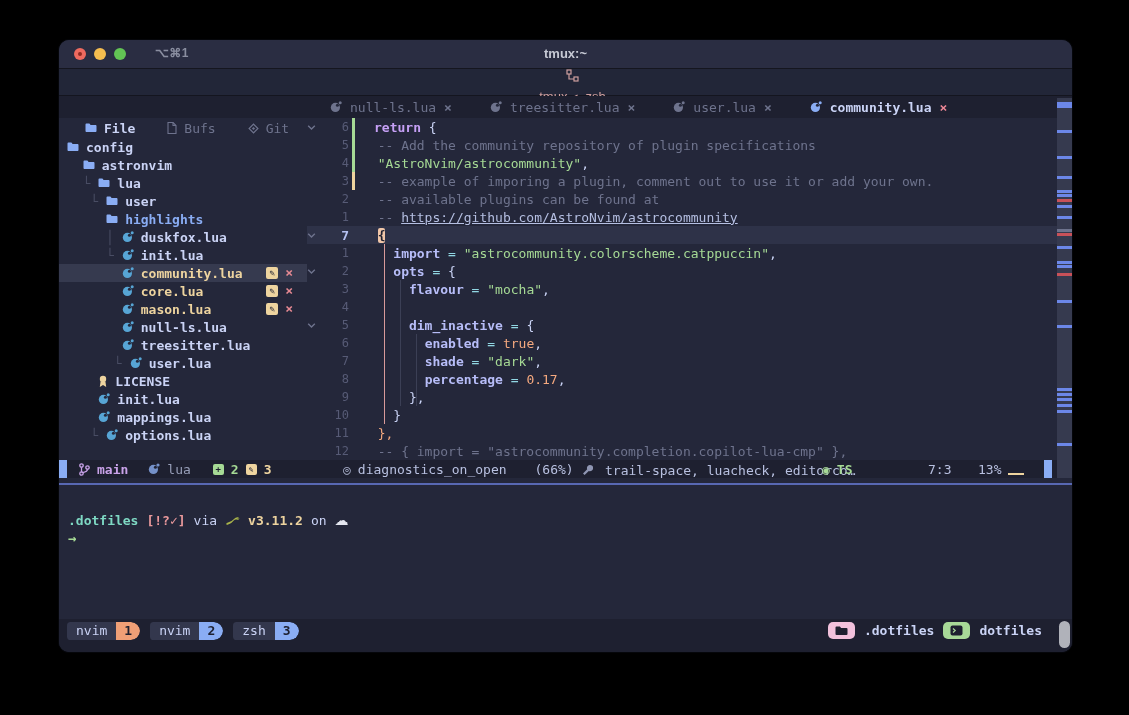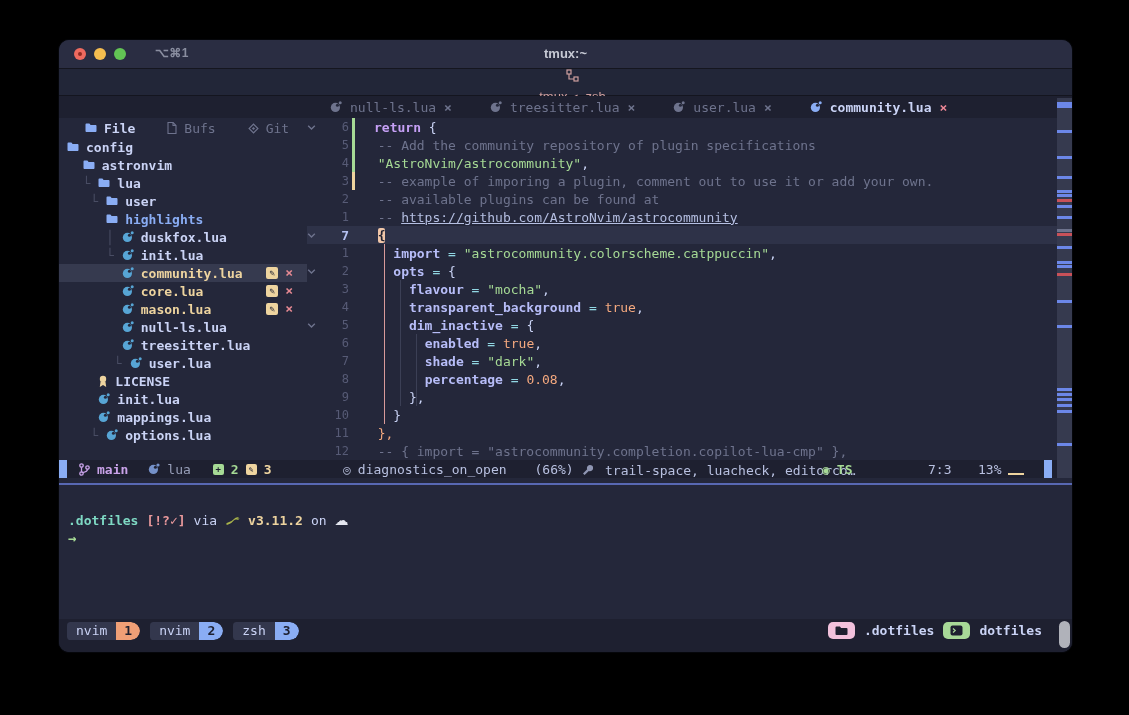--- a/index.html
+++ b/index.html
@@ -284,27 +284,27 @@
           <div class="crow"><span class="fold"></span><span class="lnum">2</span><span class="signcol"><span class="signbar"></span></span><span class="ctext"><span class="c">  -- available plugins can be found at</span></span></div>
           <div class="crow"><span class="fold"></span><span class="lnum">1</span><span class="signcol"><span class="signbar"></span></span><span class="ctext"><span class="c">  -- </span><span class="u">https://github.com/AstroNvim/astrocommunity</span></span></div>
           <div class="crow current"><span class="fold"><svg width="9" height="7" viewBox="0 0 9 7">
                 <path d="M1.2 1.8 L4.5 5 L7.8 1.8" stroke="#6e738d" stroke-width="1.4" fill="none"></path>
               </svg></span><span class="lnum cur">7</span><span class="signcol"><span class="signbar"></span></span><span class="ctext"><span class="p">  </span><span class="curs">{</span></span></div>
           <div class="crow"><span class="fold"></span><span class="lnum">1</span><span class="signcol"><span class="signbar"></span></span><span class="ctext"><span class="p">    </span><span class="v">import</span><span class="o"> = </span><span class="s">"astrocommunity.colorscheme.catppuccin"</span><span class="p">,</span></span></div>
           <div class="crow"><span class="fold"><svg width="9" height="7" viewBox="0 0 9 7">
                 <path d="M1.2 1.8 L4.5 5 L7.8 1.8" stroke="#6e738d" stroke-width="1.4" fill="none"></path>
               </svg></span><span class="lnum">2</span><span class="signcol"><span class="signbar"></span></span><span class="ctext"><span class="p">    </span><span class="v">opts</span><span class="o"> = </span><span class="p">{</span></span></div>
           <div class="crow"><span class="fold"></span><span class="lnum">3</span><span class="signcol"><span class="signbar"></span></span><span class="ctext"><span class="p">      </span><span class="v">flavour</span><span class="o"> = </span><span class="s">"mocha"</span><span class="p">,</span></span></div>
-          <div class="crow"><span class="fold"></span><span class="lnum">4</span><span class="signcol"><span class="signbar"></span></span><span class="ctext"><span class="p">      </span><span class="v">transparent_background</span><span class="o"> = </span><span class="b">true</span><span class="p">,</span></span></div>
+          <div class="crow"><span class="fold"></span><span class="lnum">4</span><span class="signcol"><span class="signbar"></span></span></div>
           <div class="crow"><span class="fold"><svg width="9" height="7" viewBox="0 0 9 7">
                 <path d="M1.2 1.8 L4.5 5 L7.8 1.8" stroke="#6e738d" stroke-width="1.4" fill="none"></path>
               </svg></span><span class="lnum">5</span><span class="signcol"><span class="signbar"></span></span><span class="ctext"><span class="p">      </span><span class="v">dim_inactive</span><span class="o"> = </span><span class="p">{</span></span></div>
           <div class="crow"><span class="fold"></span><span class="lnum">6</span><span class="signcol"><span class="signbar"></span></span><span class="ctext"><span class="p">        </span><span class="v">enabled</span><span class="o"> = </span><span class="b">true</span><span class="p">,</span></span></div>
           <div class="crow"><span class="fold"></span><span class="lnum">7</span><span class="signcol"><span class="signbar"></span></span><span class="ctext"><span class="p">        </span><span class="v">shade</span><span class="o"> = </span><span class="s">"dark"</span><span class="p">,</span></span></div>
-          <div class="crow"><span class="fold"></span><span class="lnum">8</span><span class="signcol"><span class="signbar"></span></span><span class="ctext"><span class="p">        </span><span class="v">percentage</span><span class="o"> = </span><span class="b">0.08</span><span class="p">,</span></span></div>
+          <div class="crow"><span class="fold"></span><span class="lnum">8</span><span class="signcol"><span class="signbar"></span></span><span class="ctext"><span class="p">        </span><span class="v">percentage</span><span class="o"> = </span><span class="b">0.17</span><span class="p">,</span></span></div>
           <div class="crow"><span class="fold"></span><span class="lnum">9</span><span class="signcol"><span class="signbar"></span></span><span class="ctext"><span class="p">      },</span></span></div>
           <div class="crow"><span class="fold"></span><span class="lnum">10</span><span class="signcol"><span class="signbar"></span></span><span class="ctext"><span class="p">    }</span></span></div>
           <div class="crow"><span class="fold"></span><span class="lnum">11</span><span class="signcol"><span class="signbar"></span></span><span class="ctext"><span class="pe">  },</span></span></div>
           <div class="crow"><span class="fold"></span><span class="lnum">12</span><span class="signcol"><span class="signbar"></span></span><span class="ctext"><span class="c">  -- { import = "astrocommunity.completion.copilot-lua-cmp" },</span></span></div>
           <div class="iguide scope" style="left: 77px; top: 126px; height: 180px;"></div>
           <div class="iguide" style="left: 93px; top: 162px; height: 126px;"></div>
           <div class="iguide" style="left: 109px; top: 216px; height: 72px;"></div>
         </div>
       <div class="minimap" id="minimap">
           <div class="stripe st-blue" style="top: 4px;"></div>

